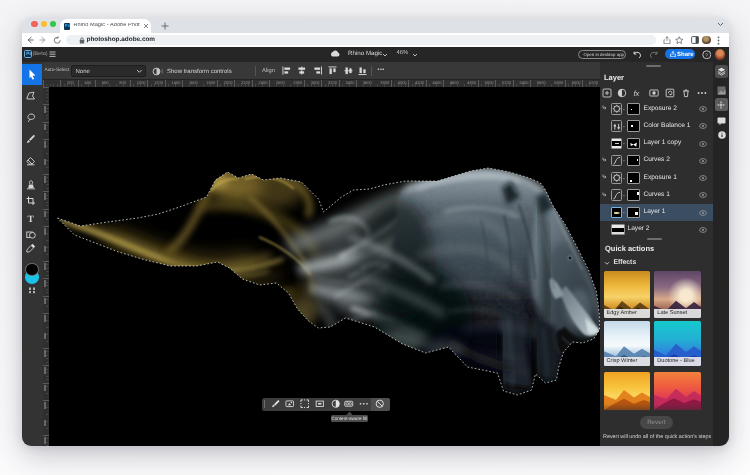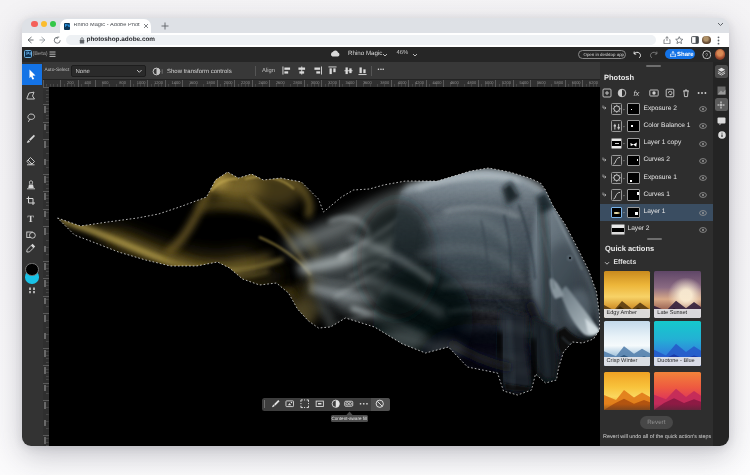--- a/index.html
+++ b/index.html
@@ -426,21 +426,21 @@
     <svg style="left:353.9px;top:381.7px" width="9.5" height="9.5" viewBox="0 0 10 10">
       <circle cx="5" cy="5" r="3.8" fill="none" stroke="#e3e3e3" stroke-width="1"></circle>
       <path d="M2.4 2.4 L7.6 7.6" stroke="#e3e3e3" stroke-width="1"></path>
     </svg>
     <svg style="left:324.0px;top:393.3px" width="7" height="4.5" viewBox="0 0 7 4.5">
       <path d="M0 4.5 L3.5 0.5 L7 4.5 Z" fill="#4b4b4b"></path>
     </svg>
     <div style="left:309.5px;top:397.1px;width:36.5px;height:7px;background:#4b4b4b;border-radius:1.5px;text-align:center;font-size:4.6px;color:#e3e3e3;line-height:7px">Content-aware fill</div>
     <div style="left:578.5px;top:44.5px;width:113.0px;height:384.0px;background:#2e2e2e;"></div>
     <div style="left:624.0px;top:47.0px;width:15.0px;height:2.0px;background:#6e6e6e;border-radius:1px;"></div>
-    <div style="left:582.5px;top:56.0px;font-size:7.5px;color:#ececec;white-space:nowrap;line-height:1;font-weight:bold">Photosh</div>
+    <div style="left:582.5px;top:56.0px;font-size:7.5px;color:#ececec;white-space:nowrap;line-height:1;font-weight:bold">Layer</div>
     <svg style="left:580.5px;top:70.5px" width="10" height="10" viewBox="0 0 10 10">
       <rect x="1" y="1" width="8" height="8" rx="1" fill="none" stroke="#cfcfcf" stroke-width="0.9"></rect>
       <path d="M5 3 V7 M3 5 H7" stroke="#cfcfcf" stroke-width="0.9"></path>
     </svg>
     <svg style="left:595.0px;top:70.5px" width="10" height="10" viewBox="0 0 10 10">
       <circle cx="5" cy="5" r="3.8" fill="none" stroke="#cfcfcf" stroke-width="0.9"></circle>
       <path d="M5 1.2 A3.8 3.8 0 0 0 5 8.8 Z" fill="#cfcfcf"></path>
     </svg>
     <svg style="left:611.5px;top:70.5px" width="10" height="10" viewBox="0 0 10 10">
       <text x="0.4" y="7.8" font-size="7.5" font-style="italic" fill="#cfcfcf" font-family="Liberation Sans">fx</text>

